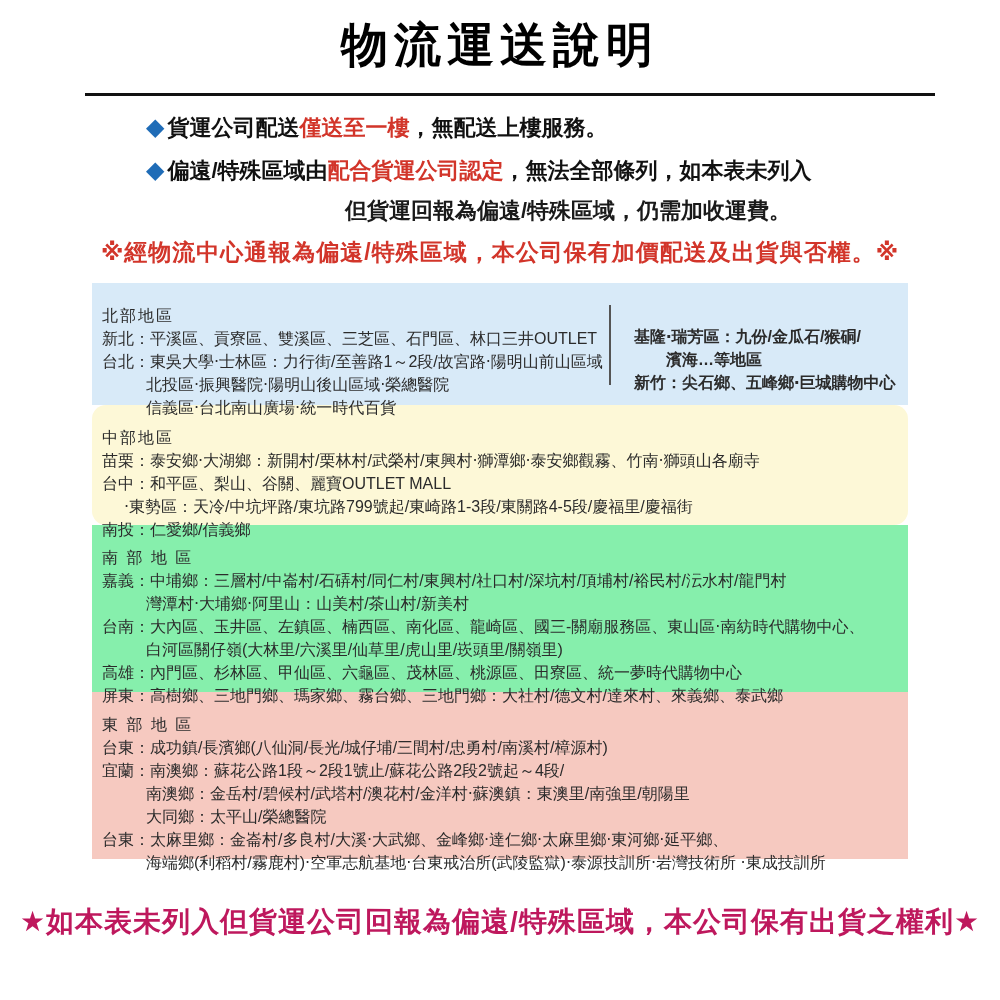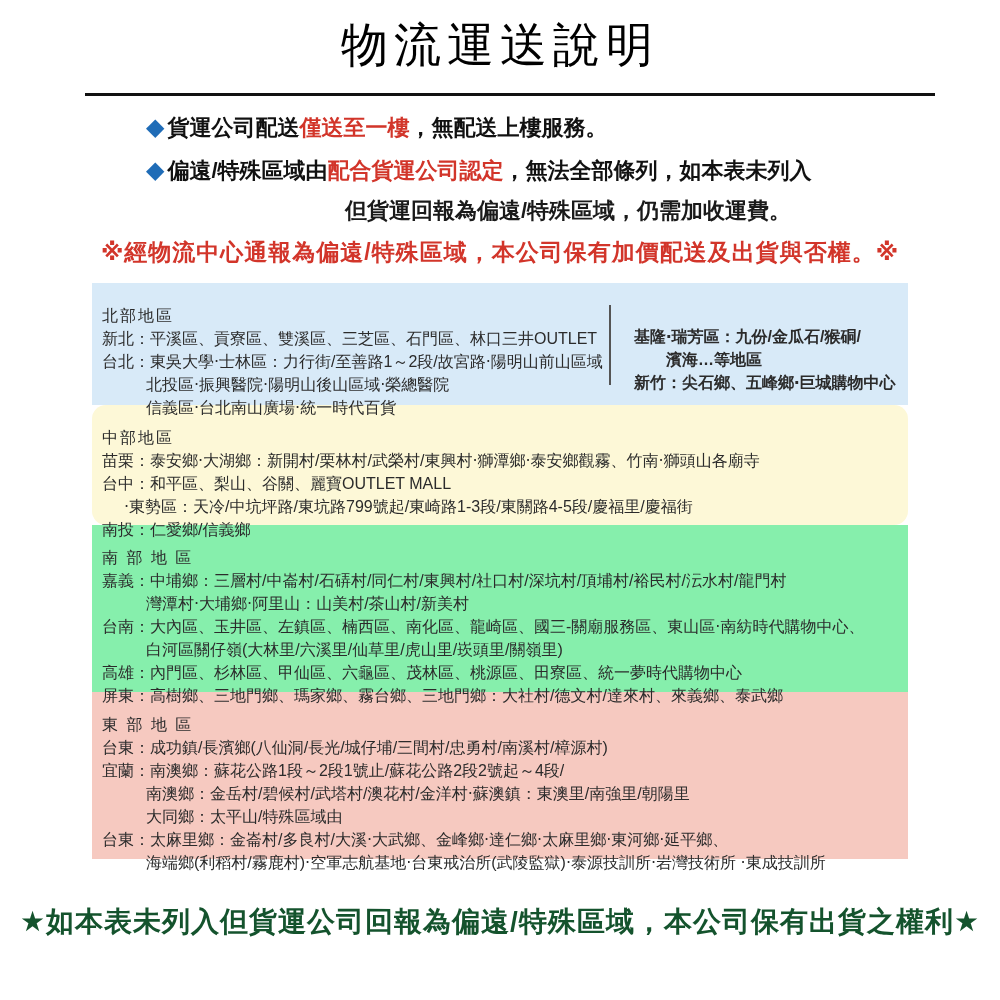--- a/index.html
+++ b/index.html
@@ -5,21 +5,21 @@
   html,body{margin:0;padding:0;}
   body{
     width:1000px;height:1000px;background:#ffffff;
     font-family:"Liberation Sans","DejaVu Sans",sans-serif;
     color:#1a1a1a;overflow:hidden;
   }
   .page{position:relative;width:1000px;height:1000px;}
 
   .title{
     margin:14px 0 0 0;text-align:center;
-    font-size:47px;font-weight:normal;letter-spacing:6px;color:#000;
+    font-size:47px;font-weight:bold;letter-spacing:6px;color:#000;
   }
   .title-rule{
     width:850px;height:3px;background:#111;margin:16px 0 0 85px;
   }
 
   .notes{margin:17px 0 0 146px;}
   .note{font-size:22px;font-weight:bold;color:#111;margin-bottom:14px;line-height:28px;}
   .note .diamond{color:#1f6cb7;margin-right:3px;font-size:24px;}
   .note .red{color:#d2352a;}
   .note-cont{margin:-2px 0 12px 199px;font-size:22px;font-weight:bold;line-height:28px;}
@@ -43,21 +43,21 @@
   .north-right{position:absolute;left:542px;top:42px;font-weight:bold;}
   .north-divider{
     position:absolute;left:517px;top:22px;width:2px;height:80px;background:#555;
   }
 
   .ind{margin-left:44px;}
   .ind-sm{margin-left:22px;}
   .ind-r{margin-left:32px;}
 
   .notice-bottom{
-    text-align:center;font-size:28px;font-weight:bold;color:#14532d;
+    text-align:center;font-size:28px;font-weight:bold;color:#be185d;
     margin-top:44px;letter-spacing:1px;
   }
 </style>
 </head>
 <body>
 
 <div class="page">
 
   <h1 class="title">物流運送說明</h1>
   <div class="title-rule"></div>
@@ -104,20 +104,20 @@
     <div class="line ind">白河區關仔嶺(大林里/六溪里/仙草里/虎山里/崁頭里/關嶺里)</div>
     <div class="line">高雄：內門區、杉林區、甲仙區、六龜區、茂林區、桃源區、田寮區、統一夢時代購物中心</div>
     <div class="line">屏東：高樹鄉、三地門鄉、瑪家鄉、霧台鄉、三地門鄉：大社村/德文村/達來村、來義鄉、泰武鄉</div>
   </section>
 
   <section class="region region-east">
     <div class="heading">東 部 地 區</div>
     <div class="line">台東：成功鎮/長濱鄉(八仙洞/長光/城仔埔/三間村/忠勇村/南溪村/樟源村)</div>
     <div class="line">宜蘭：南澳鄉：蘇花公路1段～2段1號止/蘇花公路2段2號起～4段/</div>
     <div class="line ind">南澳鄉：金岳村/碧候村/武塔村/澳花村/金洋村‧蘇澳鎮：東澳里/南強里/朝陽里</div>
-    <div class="line ind">大同鄉：太平山/特殊區域由</div>
+    <div class="line ind">大同鄉：太平山/榮總醫院</div>
     <div class="line">台東：太麻里鄉：金崙村/多良村/大溪‧大武鄉、金峰鄉‧達仁鄉‧太麻里鄉‧東河鄉‧延平鄉、</div>
     <div class="line ind">海端鄉(利稻村/霧鹿村)‧空軍志航基地‧台東戒治所(武陵監獄)‧泰源技訓所‧岩灣技術所 ‧東成技訓所</div>
   </section>
 
   <div class="notice-bottom">★如本表未列入但貨運公司回報為偏遠/特殊區域，本公司保有出貨之權利★</div>
 
 </div>
 
 </body></html>

